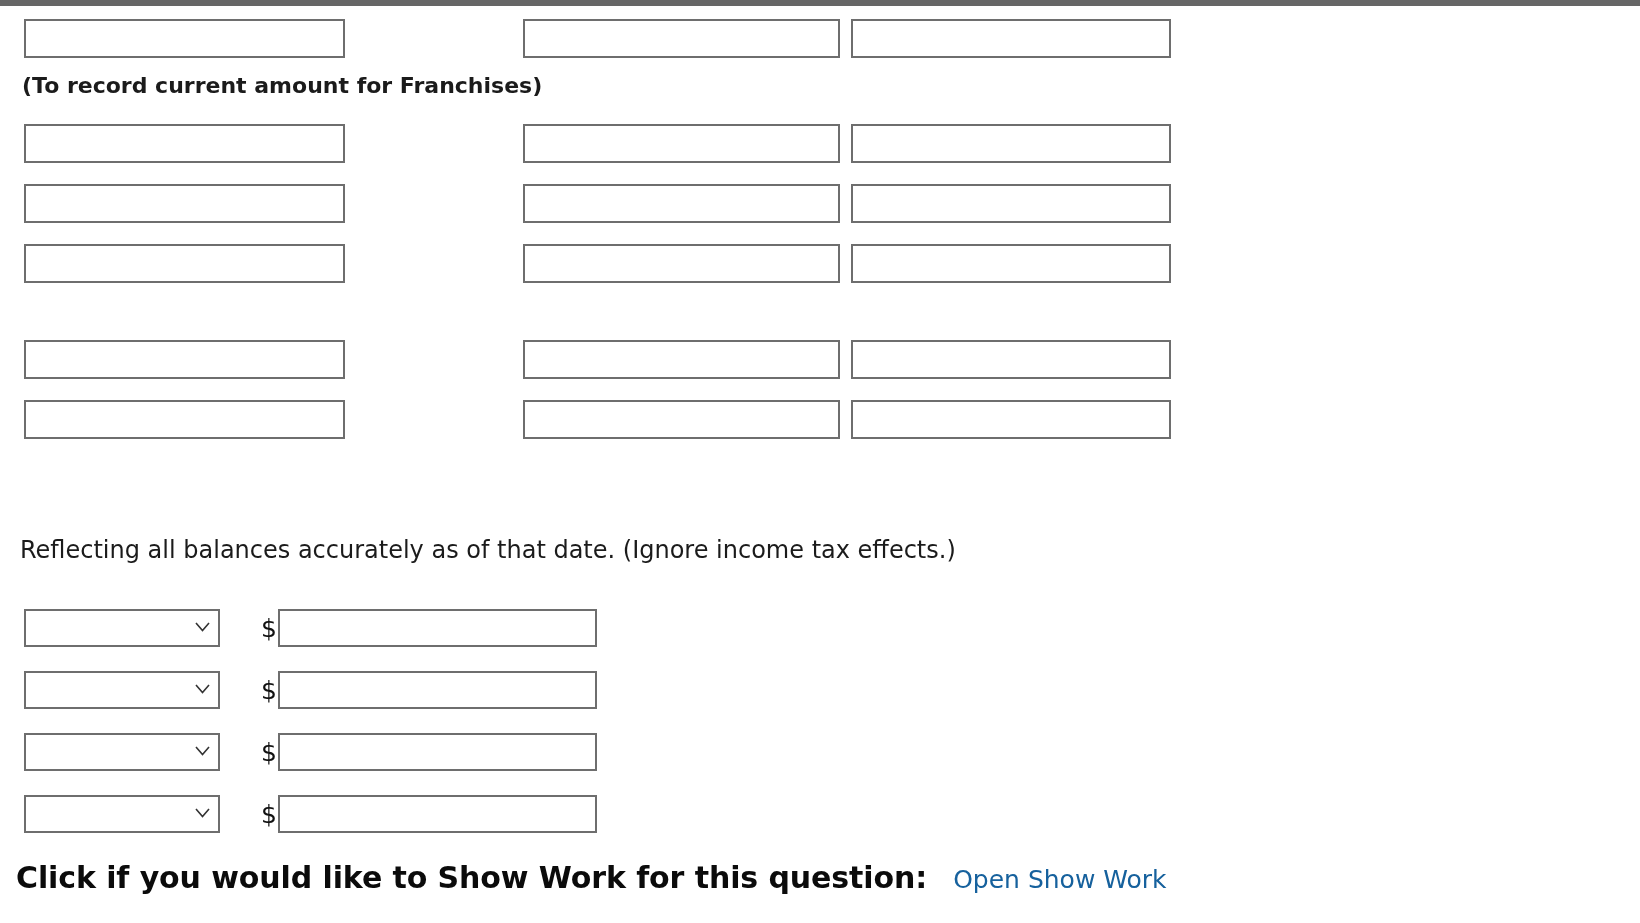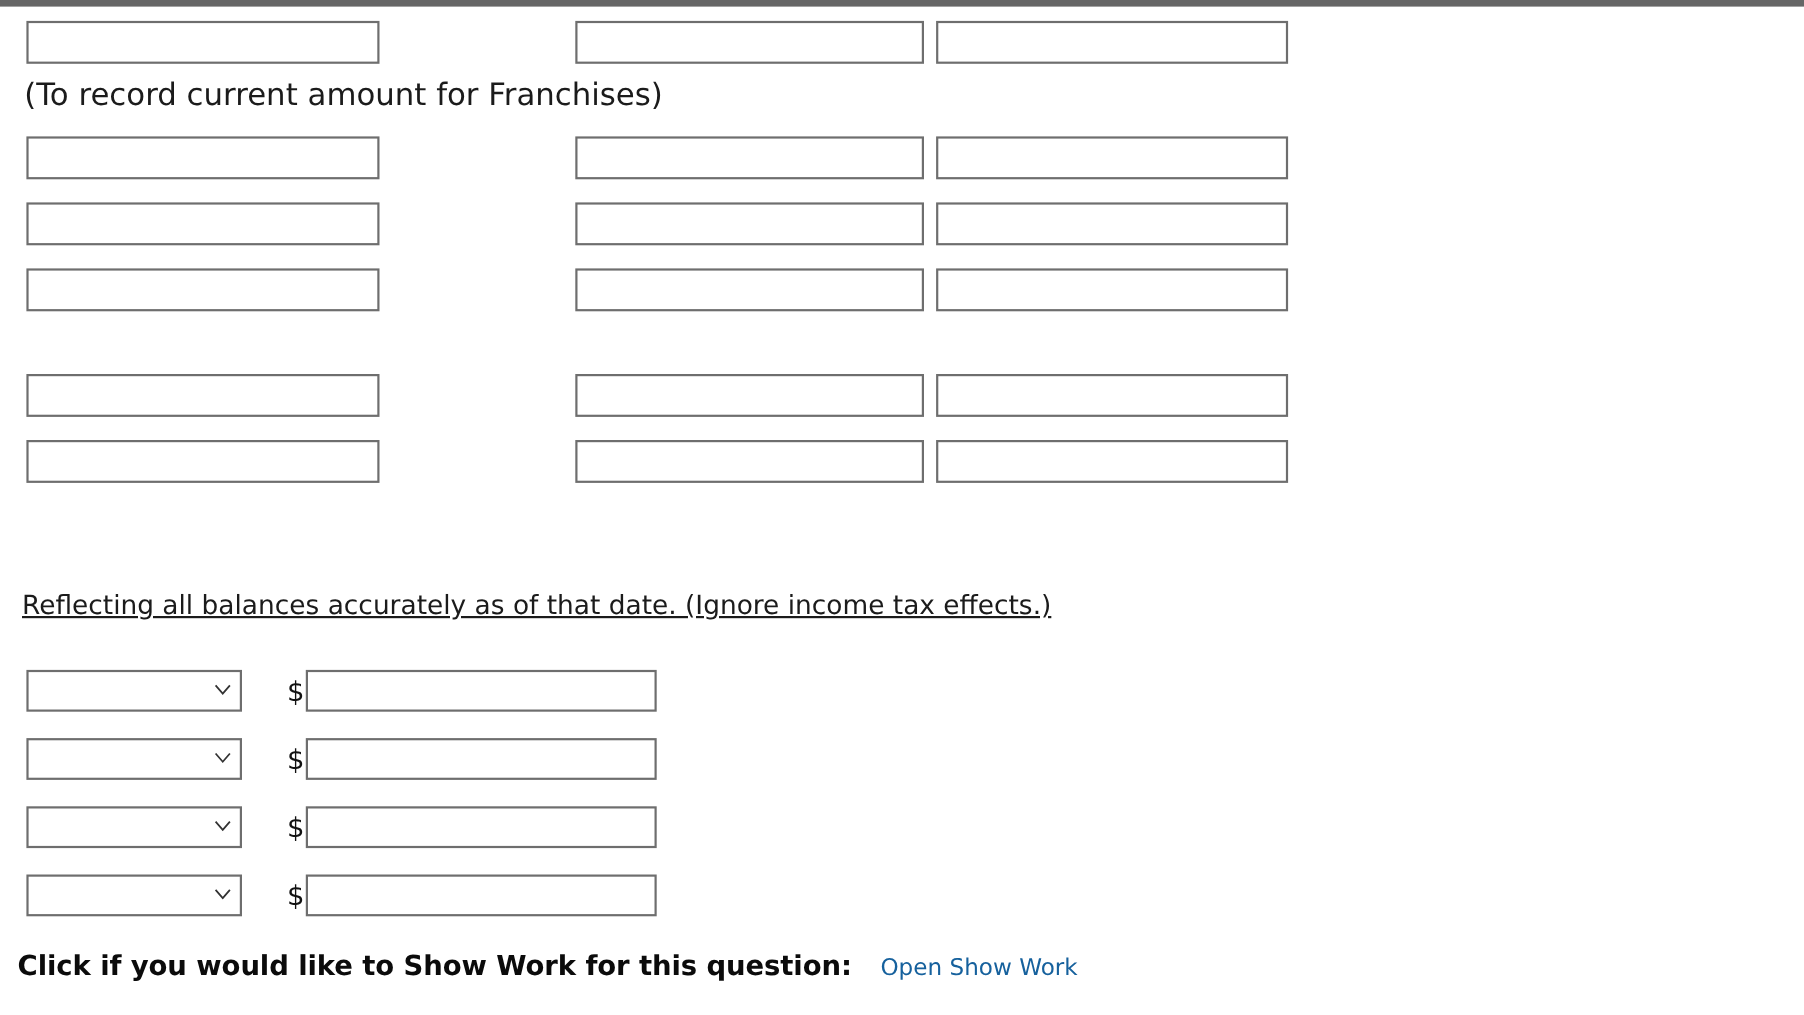--- a/index.html
+++ b/index.html
@@ -54,36 +54,36 @@
     outline: none;
     border-radius: 0;
   }
   .col-a { left: 24px;  width: 321px; }
   .col-b { left: 523px; width: 317px; }
   .col-c { left: 851px; width: 320px; }
 
   .je-caption {
     position: absolute;
     left: 22px;
-    font-size: 28px;
+    font-size: 22px;
     line-height: 28px;
     color: #1b1b1b;
     white-space: nowrap;
+    font-weight: bold;
   }
 
   
   .narrative {
     position: absolute;
     left: 20px;
     top: 529px;
     font-size: 24px;
     line-height: 30px;
     color: #1b1b1b;
     white-space: nowrap;
-    text-decoration: underline;
   }
 
   
   .bal-row {
     position: absolute;
     left: 0;
     width: 900px;
     height: 40px;
   }
   .sel-wrap {
@@ -146,28 +146,28 @@
   }
 
   
   .showwork {
     position: absolute;
     left: 16px;
     top: 855px;
     white-space: nowrap;
   }
   .showwork-label {
-    font-size: 25px;
+    font-size: 30px;
     line-height: 34px;
     font-weight: bold;
     color: #0b0b0b;
     letter-spacing: -0.1px;
   }
   .showwork-link {
-    font-size: 21px;
+    font-size: 25px;
     line-height: 34px;
     color: #16619d;
     text-decoration: none;
     margin-left: 26px;
     cursor: pointer;
   }
 </style>
 </head>
 <body>
 

